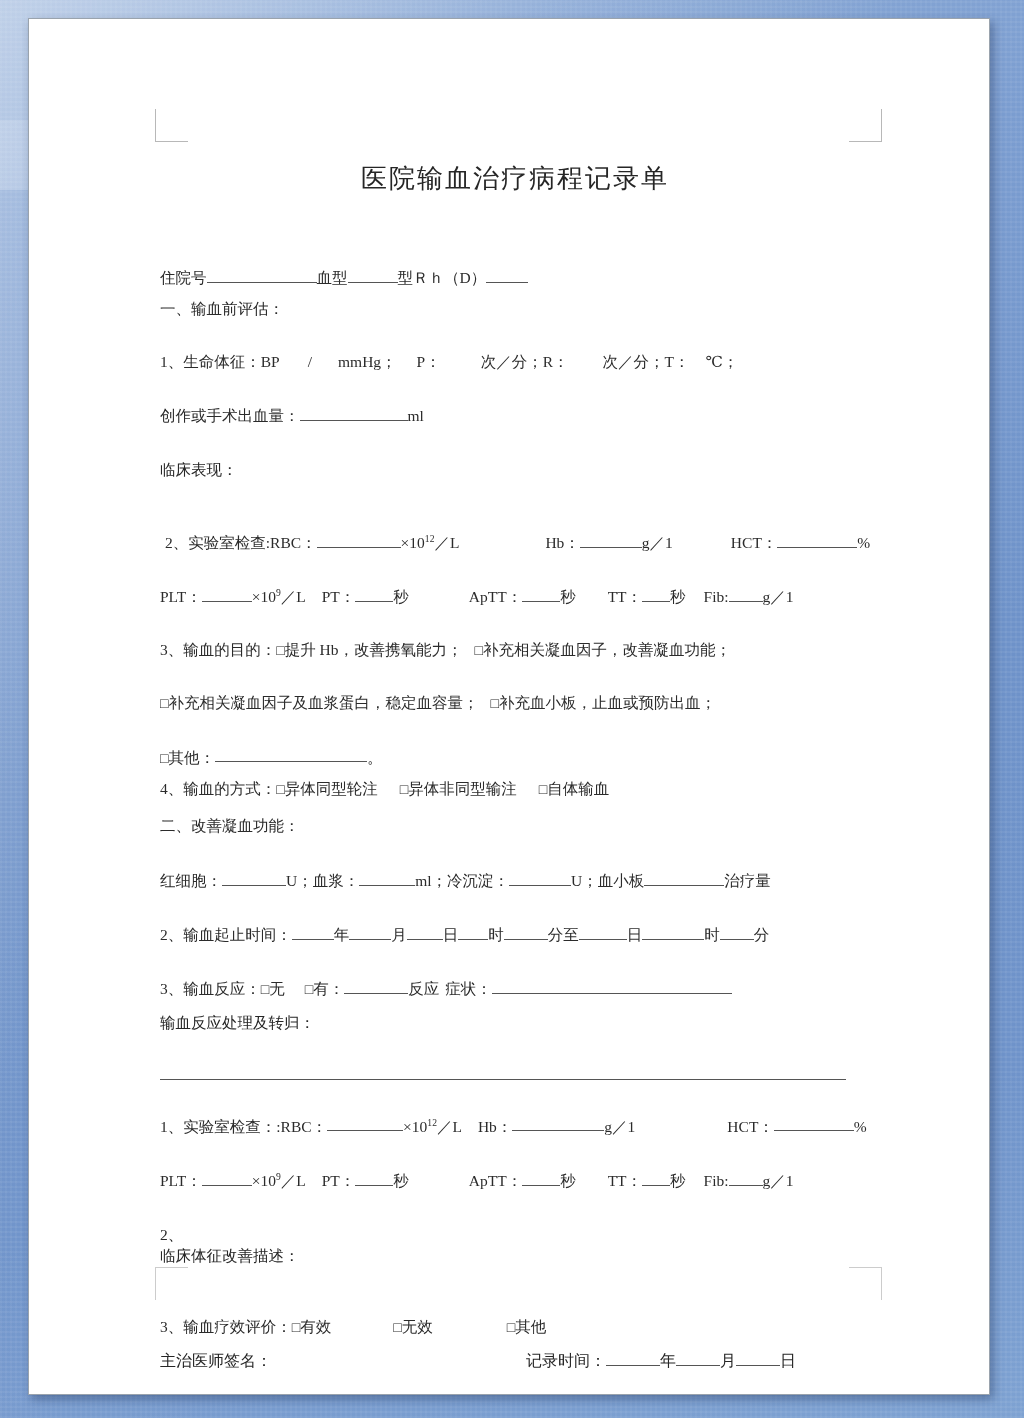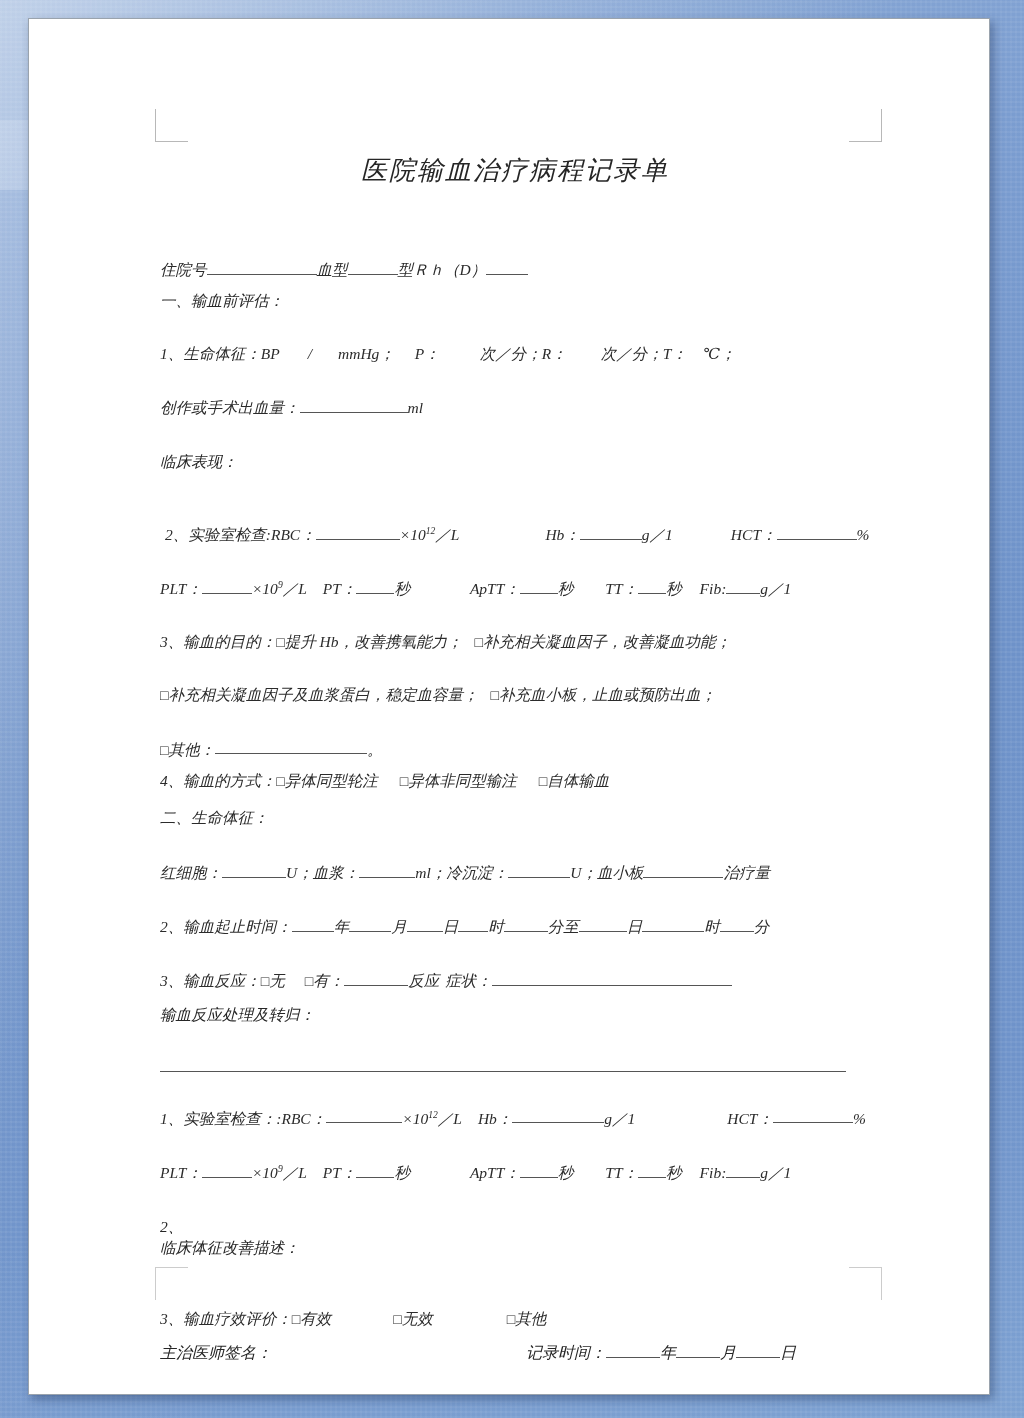--- a/index.html
+++ b/index.html
@@ -57,24 +57,23 @@
   }
   .crop.tl { left: 126px;  top: 90px;   border-left: 1px solid #b8b8b8; border-bottom: 1px solid #b8b8b8; }
   .crop.tr { left: 820px;  top: 90px;   border-right: 1px solid #b8b8b8; border-bottom: 1px solid #b8b8b8; }
   .crop.bl { left: 126px;  top: 1248px; border-left: 1px solid #cccccc; border-top: 1px solid #cccccc; }
   .crop.br { left: 820px;  top: 1248px; border-right: 1px solid #cccccc; border-top: 1px solid #cccccc; }
 
   
   .doc {
     position: absolute;
     left: 131px;
-    top: 108px;
+    top: 116px;
     width: 700px;
     color: #262626;
-    font-style: italic;
   }
   .doc-title {
     text-align: center;
     font-size: 26px;
     letter-spacing: 2px;
     margin: 26px 0 0 0;
     padding-left: 10px;
     font-weight: normal;
     font-family: "Liberation Serif", "DejaVu Serif", serif;
   }
@@ -180,21 +179,21 @@
       </div>
 
       <div class="ln normal">
         <span class="cb">□</span><span>其他：</span><span class="blank" style="width:152px"></span><span>。</span>
       </div>
 
       <div class="ln roomy">
         <span>4、</span><span>输血的方式：</span><span class="cb">□</span><span>异体同型轮注</span><span class="sp" style="width:22px"></span><span class="cb">□</span><span>异体非同型输注</span><span class="sp" style="width:22px"></span><span class="cb">□</span><span>自体输血</span>
       </div>
 
-      <div class="ln roomy">二、生命体征：</div>
+      <div class="ln roomy">二、改善凝血功能：</div>
 
 
       <div class="ln normal">
         <span>红细胞：</span><span class="blank" style="width:64px"></span><span>U；</span><span>血浆：</span><span class="blank" style="width:56px"></span><span>ml；</span><span>冷沉淀：</span><span class="blank" style="width:62px"></span><span>U；</span><span>血小板</span><span class="blank" style="width:80px"></span><span>治疗量</span>
       </div>
 
       <div class="ln normal">
         <span>2、</span><span>输血起止时间：</span><span class="blank" style="width:42px"></span><span>年</span><span class="blank" style="width:42px"></span><span>月</span><span class="blank" style="width:36px"></span><span>日</span><span class="blank" style="width:30px"></span><span>时</span><span class="blank" style="width:44px"></span><span>分至</span><span class="blank" style="width:48px"></span><span>日</span><span class="blank" style="width:62px"></span><span>时</span><span class="blank" style="width:34px"></span><span>分</span>
       </div>
 

